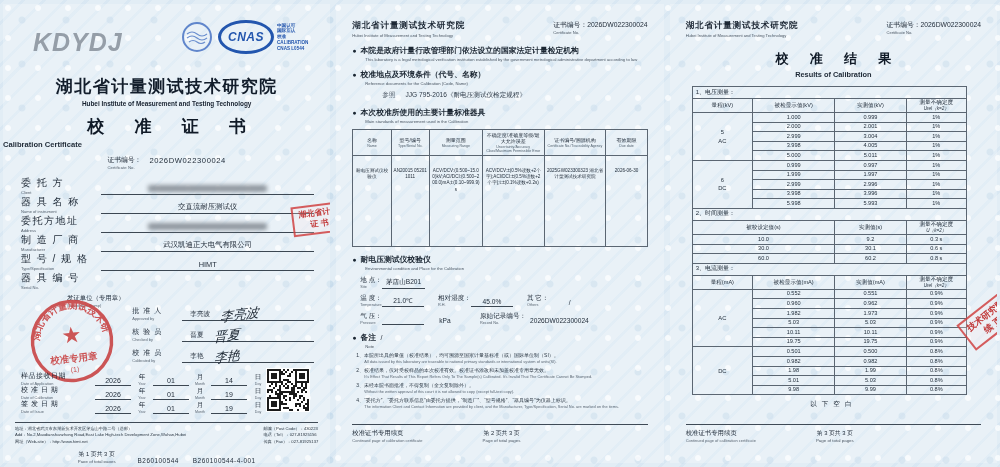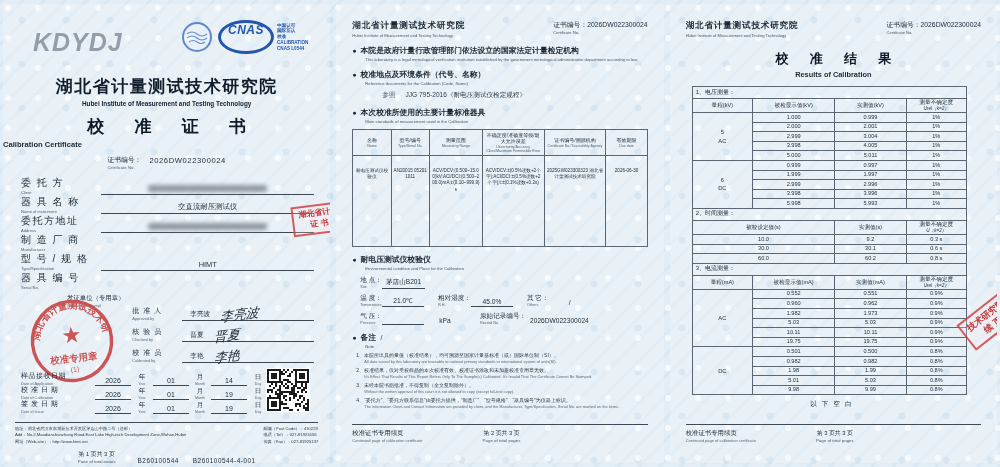--- a/index.html
+++ b/index.html
@@ -10,21 +10,21 @@
       radial-gradient(circle at 8px 8px, rgba(255,255,255,.7) 2.5px, transparent 3.5px),
       radial-gradient(circle at 22px 20px, rgba(186,211,231,.55) 3px, transparent 4px),
       repeating-linear-gradient(135deg, rgba(197,219,238,.30) 0 3px, transparent 3px 15px);
     background-size:30px 30px,44px 44px,auto;}
   .page{flex:1;position:relative;height:459px;overflow:hidden;background:rgba(255,255,255,.25);}
   
   .p1-head{display:flex;justify-content:space-between;align-items:flex-start;padding:16px 22px 0 30px;height:48px;}
   .himt{font-style:italic;font-weight:bold;font-size:25px;color:#959ea8;letter-spacing:1px;margin-top:8px;}
   .sealbox{display:flex;gap:5px;align-items:center;}
   .cnas-wrap{display:flex;gap:3px;align-items:center;}
-  .cnas-oval{width:50px;height:28px;border:3px solid #2356ae;border-radius:50%;display:flex;justify-content:center;}
+  .cnas-oval{width:50px;height:28px;border:3px solid #2356ae;border-radius:50%;display:flex;align-items:center;justify-content:center;}
   .cnas-oval span{font-size:12px;font-weight:bold;font-style:italic;color:#2356ae;letter-spacing:.5px;}
   .cnas-txt{font-size:4.6px;line-height:1.25;color:#2356ae;font-weight:bold;}
   .inst-cn{margin-top:7px;text-align:center;font-size:17px;font-weight:bold;letter-spacing:1.5px;color:#121d2b;font-family:"Liberation Serif",serif;}
   .inst-en{text-align:center;font-size:6.4px;font-weight:bold;color:#16202e;margin-top:2px;}
   .cert-title{margin-top:8px;text-align:center;font-size:17px;font-weight:bold;letter-spacing:13px;text-indent:13px;color:#101a27;font-family:"Liberation Serif",serif;}
   .cert-title-en{text-align:left;font-size:7.6px;font-weight:bold;margin-top:2px;}
   .certno-row{margin-top:6px;display:flex;justify-content:center;align-items:flex-start;gap:8px;}
   .certno-lbl .cn{font-size:6.8px;}
   .certno-lbl .en{font-size:4.3px;color:#55616e;}
   .certno-val{font-size:7.6px;letter-spacing:.6px;padding-top:1px;}
@@ -169,20 +169,21 @@
             <div class="cn">委托方地址</div>
             <div class="en">Address</div>
           </div>
           <div class="fval"><span class="redact"></span></div>
         </div>
         <div class="frow">
           <div class="flabel">
             <div class="cn">制 造 厂 商</div>
             <div class="en">Manufacturer</div>
           </div>
+          <div class="fval">武汉凯迪正大电气有限公司</div>
         </div>
         <div class="frow">
           <div class="flabel">
             <div class="cn">型 号 / 规 格</div>
             <div class="en">Type/Specification</div>
           </div>
           <div class="fval">HIMT</div>
         </div>
         <div class="frow">
           <div class="flabel">

